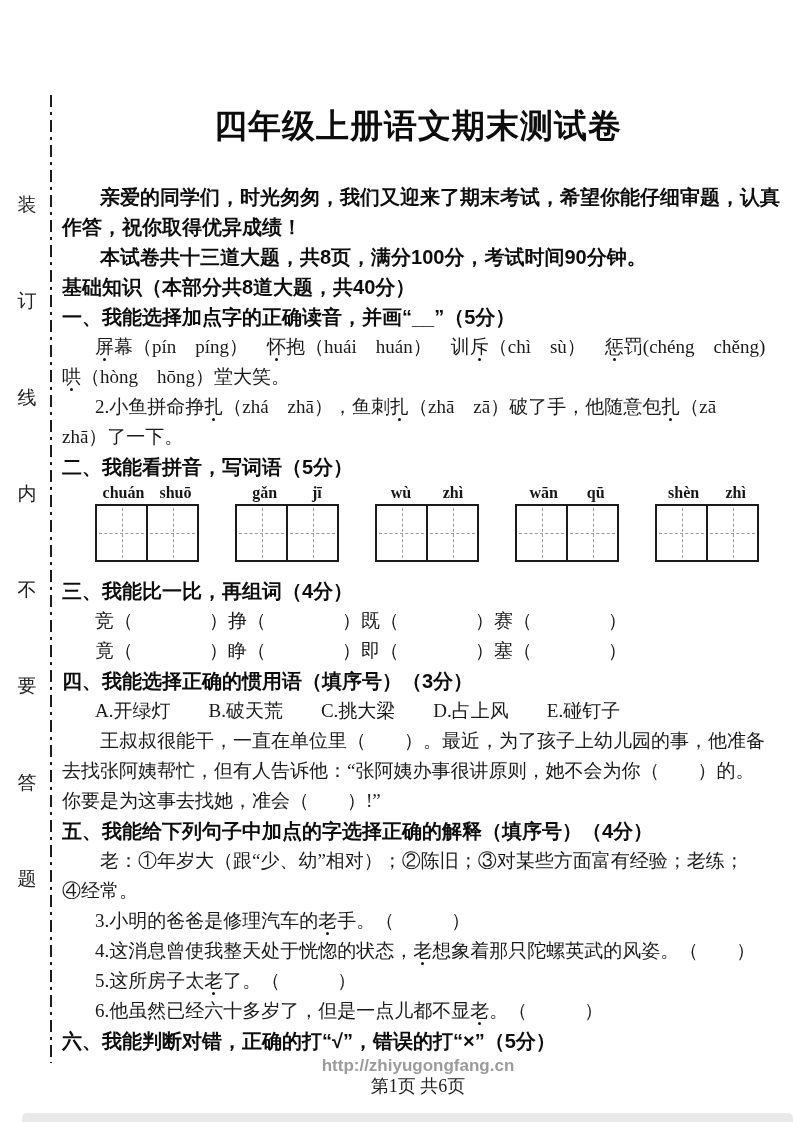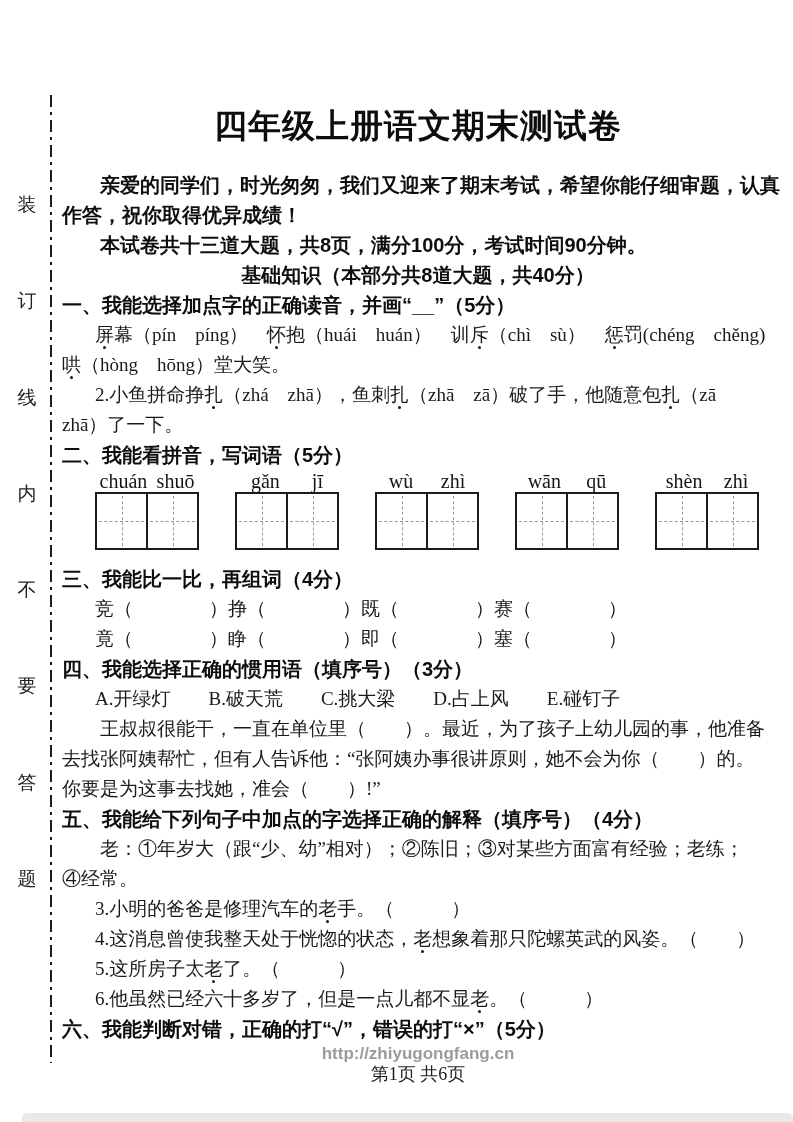--- a/index.html
+++ b/index.html
@@ -22,41 +22,41 @@
     display:flex; flex-direction:column; justify-content:space-between;
     align-items:center; font-size:19px; color:#222;
   }
   #content { position:absolute; left:62px; top:0; width:712px; }
   .title {
     margin-top:104px; height:44px; line-height:44px;
     text-align:center; font-size:33px; font-weight:800;
     font-family:Liberation Sans, sans-serif;
     letter-spacing:1px; color:#0d0d0d;
   }
-  #lines { margin-top:22px; }
+  #lines { margin-top:34px; }
   .line { height:30px; line-height:30px; font-size:19px; white-space:nowrap; }
   .b { font-family:"Liberation Sans","DejaVu Sans",sans-serif; font-weight:700; font-size:20px; color:#0e0e0e; }
   .r { font-family:"Liberation Serif","DejaVu Serif",serif; }
-  .center { text-align:center; }
+  .center { }
   .ind  { text-indent:38px; }
   .ind2 { padding-left:33px; }
   
   .dotchar { position:relative; display:inline-block; }
   .dotchar::after {
     content:""; position:absolute; left:50%; bottom:1px;
     width:3px; height:3px; margin-left:-1.5px;
     background:#151515; border-radius:50%;
   }
   
   .boxes-block { padding-left:33px; margin-bottom:14px; }
   .boxes-row { display:flex; gap:36px; }
   .wgroup { width:104px; }
   .plabel {
     display:flex; justify-content:space-around; height:22px; line-height:22px;
-    font-size:20px; color:#161616;
+    font-size:16px; color:#161616;font-weight:bold;
   }
   .wbox { display:flex; height:54px; border:2px solid #1b1b1b; background:#fff; }
   .wcell { flex:1; position:relative; border-right:2px solid #1b1b1b; }
   .wcell:last-child { border-right:none; }
   .wcell::before {
     content:""; position:absolute; left:50%; top:2px; bottom:2px;
     border-left:1px dashed #999;
   }
   .wcell::after {
     content:""; position:absolute; top:50%; left:2px; right:2px;

